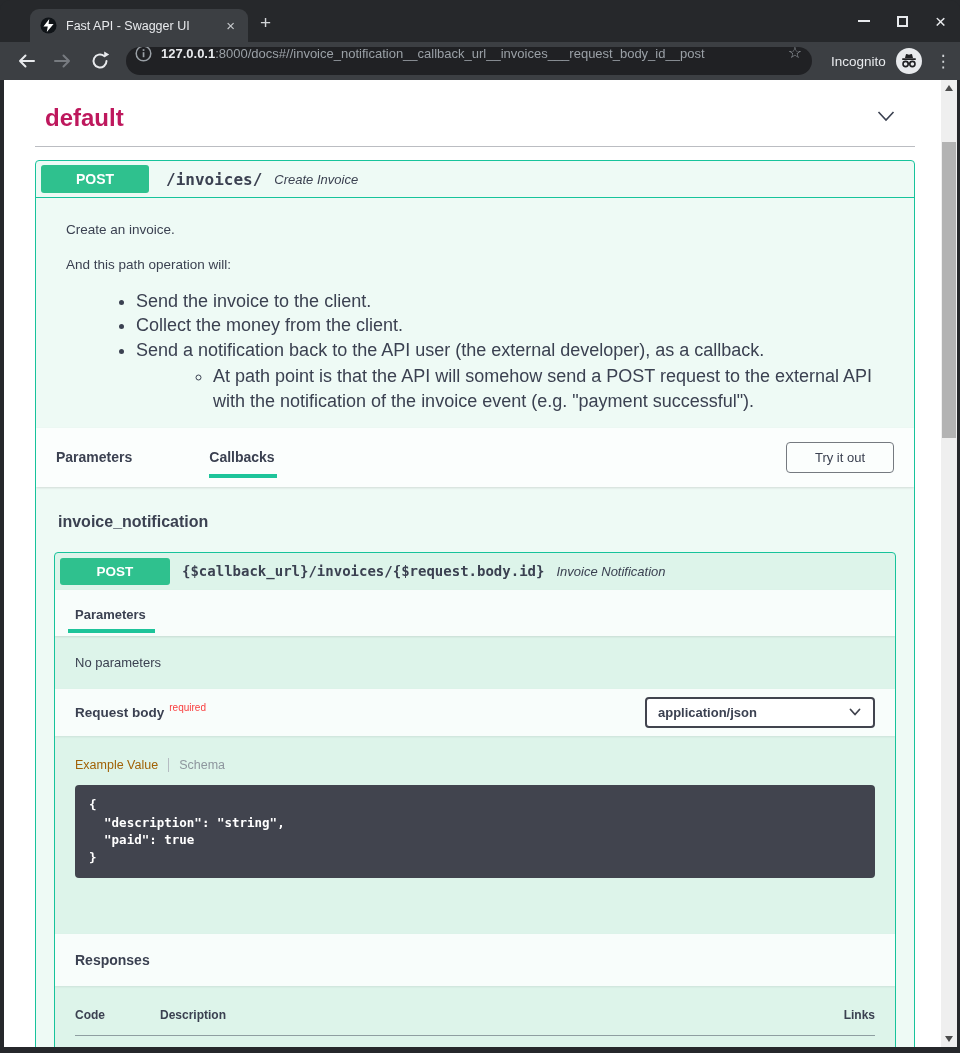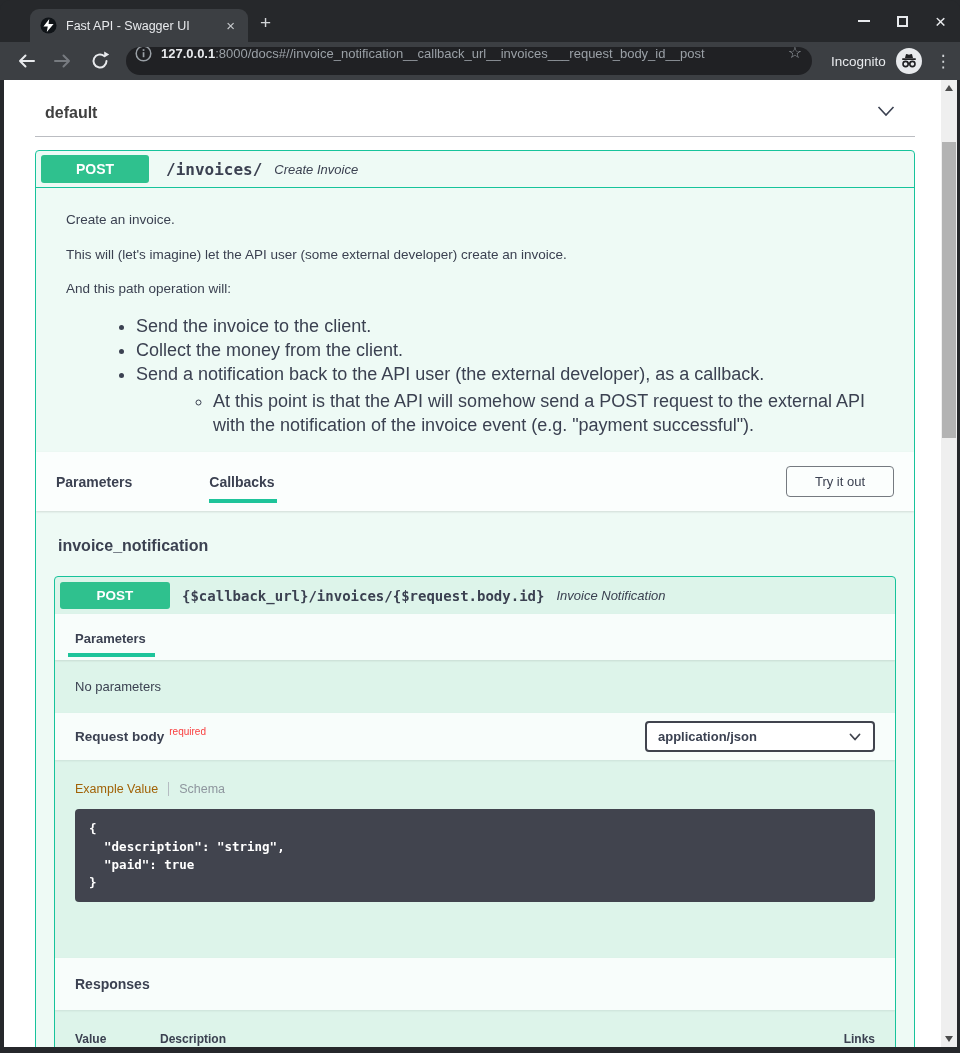--- a/index.html
+++ b/index.html
@@ -55,21 +55,21 @@
   .vscroll { position:absolute; top:80px; left:941px; width:16px; height:967px; background:#efefef; }
   .sb-btn { position:absolute; left:0; width:16px; height:16px; display:flex; align-items:center; justify-content:center; cursor:pointer; }
   .sb-up { top:0; } .sb-down { bottom:0; }
   .tri-up { width:0; height:0; border-left:4px solid transparent; border-right:4px solid transparent; border-bottom:6px solid #4c4c4c; }
   .tri-down { width:0; height:0; border-left:4px solid transparent; border-right:4px solid transparent; border-top:6px solid #4c4c4c; }
   .sb-thumb { position:absolute; left:1px; top:62px; width:14px; height:296px; background:#b3b3b3; }
 
   
   .wrapper { padding:20px 26px 0 31px; }
   .sect-head { display:flex; align-items:center; justify-content:space-between; padding:0 18px 0 10px; cursor:pointer; }
-  .sect-head h3 { margin:4px 0 0; font-size:16px; font-weight:bold; color:#404040; }
+  .sect-head h3 { margin:4px 0 0; font-size:24px; font-weight:bold; color:#be185d; }
   .chev { width:22px; height:22px; }
   .sect-divider { border-bottom:1px solid rgba(59,65,81,.35); margin:14px 0 13px 0; }
 
   .opblock { border:1px solid #17c39b; border-radius:4px; background:#eefaf5; overflow:hidden; }
   .op-summary { display:flex; align-items:center; padding:4px 10px 4px 5px; border-bottom:1px solid #17c39b; cursor:pointer; }
   .badge {
     background:#2fc18e; color:#fff; font-weight:bold; font-size:14px;
     border-radius:3px; width:108px; text-align:center; padding:6px 0; flex:0 0 auto;
   }
   .op-path { font-family:"DejaVu Sans Mono", monospace; font-weight:bold; font-size:16px; color:#3b4151; margin-left:17px; }
@@ -209,28 +209,27 @@
 
       <div class="opblock">
         <div class="op-summary">
           <span class="badge">POST</span>
           <span class="op-path">/invoices/</span>
           <span class="op-sum-text">Create Invoice</span>
         </div>
 
         <div class="op-desc">
           <p>Create an invoice.</p>
-          <p>This will (let's imagine) let the API user (some external developer) create an invoice.</p>
           <p>And this path operation will:</p>
           <ul>
             <li>Send the invoice to the client.</li>
             <li>Collect the money from the client.</li>
             <li><span>Send a notification back to the API user (the external developer), as a callback.</span>
               <ul>
-                <li>At this point is that the API will somehow send a POST request to the external API with the notification of the invoice event (e.g. "payment successful").</li>
+                <li>At path point is that the API will somehow send a POST request to the external API with the notification of the invoice event (e.g. "payment successful").</li>
               </ul>
             </li>
           </ul>
         </div>
 
         <div class="tabrow">
           <div class="tabs">
             <span class="tab-item">Parameters</span>
             <span class="tab-item active">Callbacks</span>
           </div>
@@ -275,21 +274,21 @@
   "paid": true
 }</pre>
             </div>
 
             <div class="resp-header">Responses</div>
 
             <div class="resp-body">
               <table class="responses">
                 <thead>
                   <tr>
-                    <th>Value</th>
+                    <th>Code</th>
                     <th>Description</th>
                     <th class="links">Links</th>
                   </tr>
                 </thead>
                 <tbody>
                   <tr>
                     <td class="code-cell">200</td>
                     <td>
                       
                     </td>

